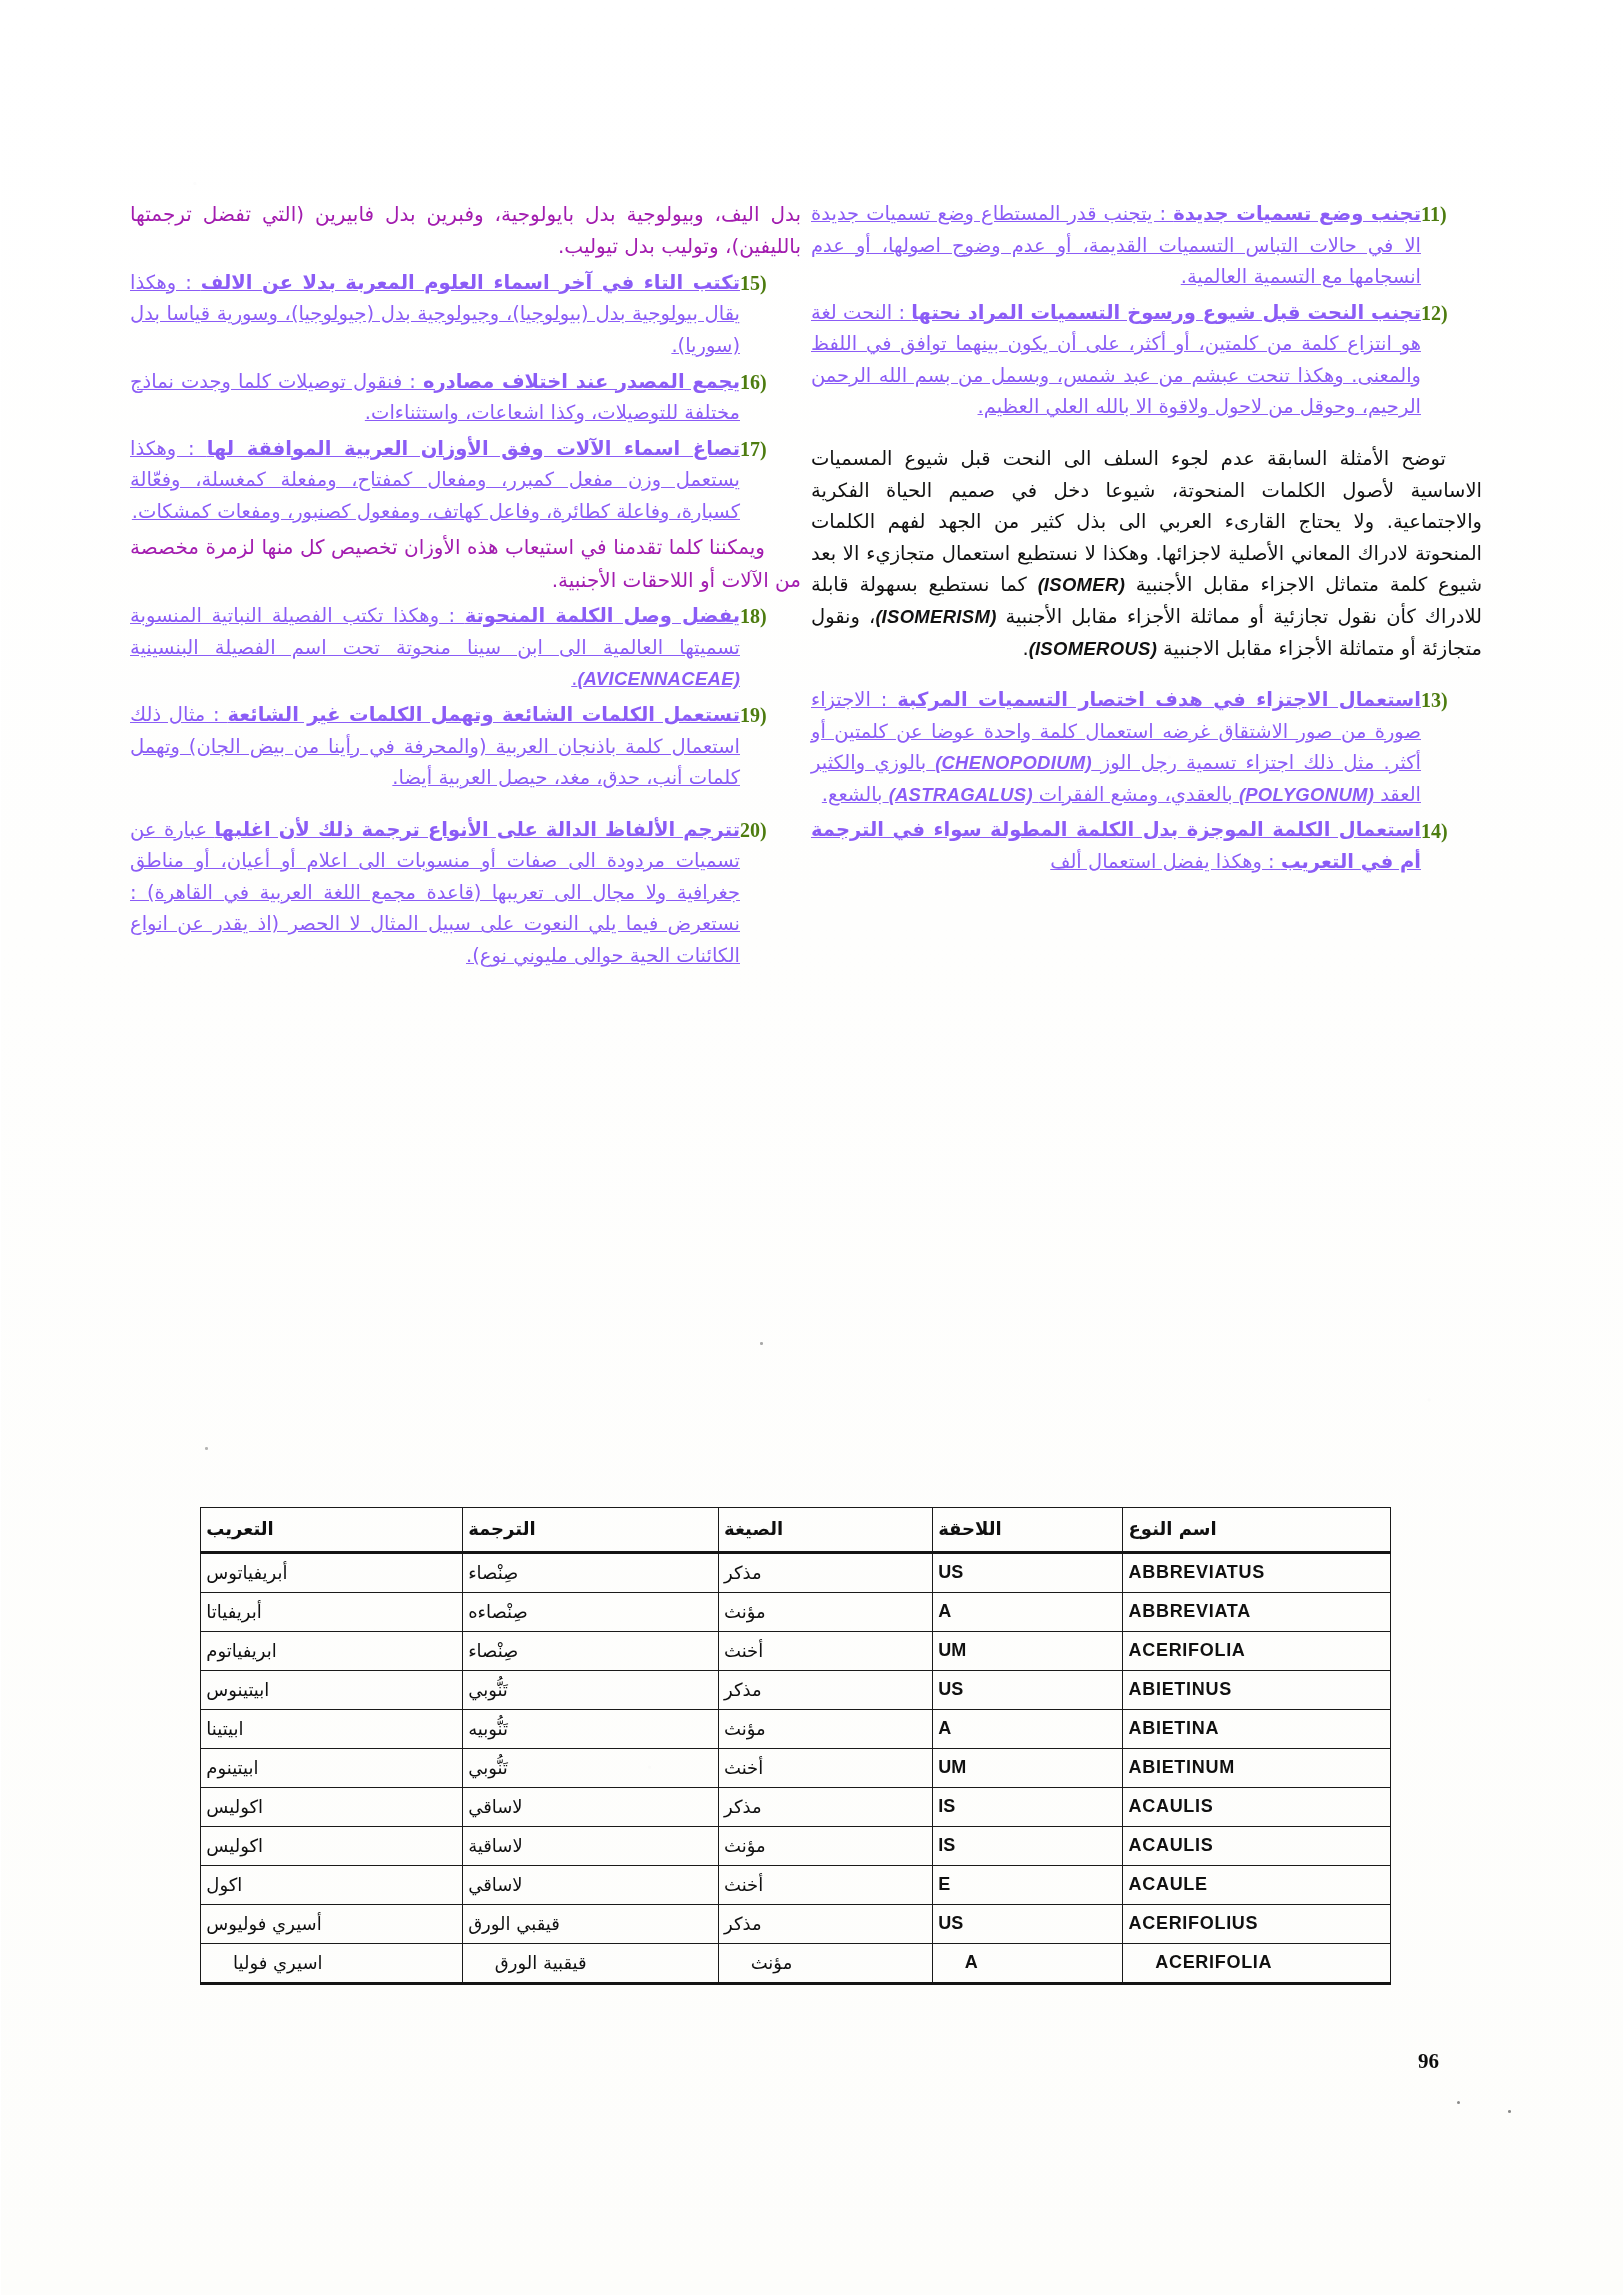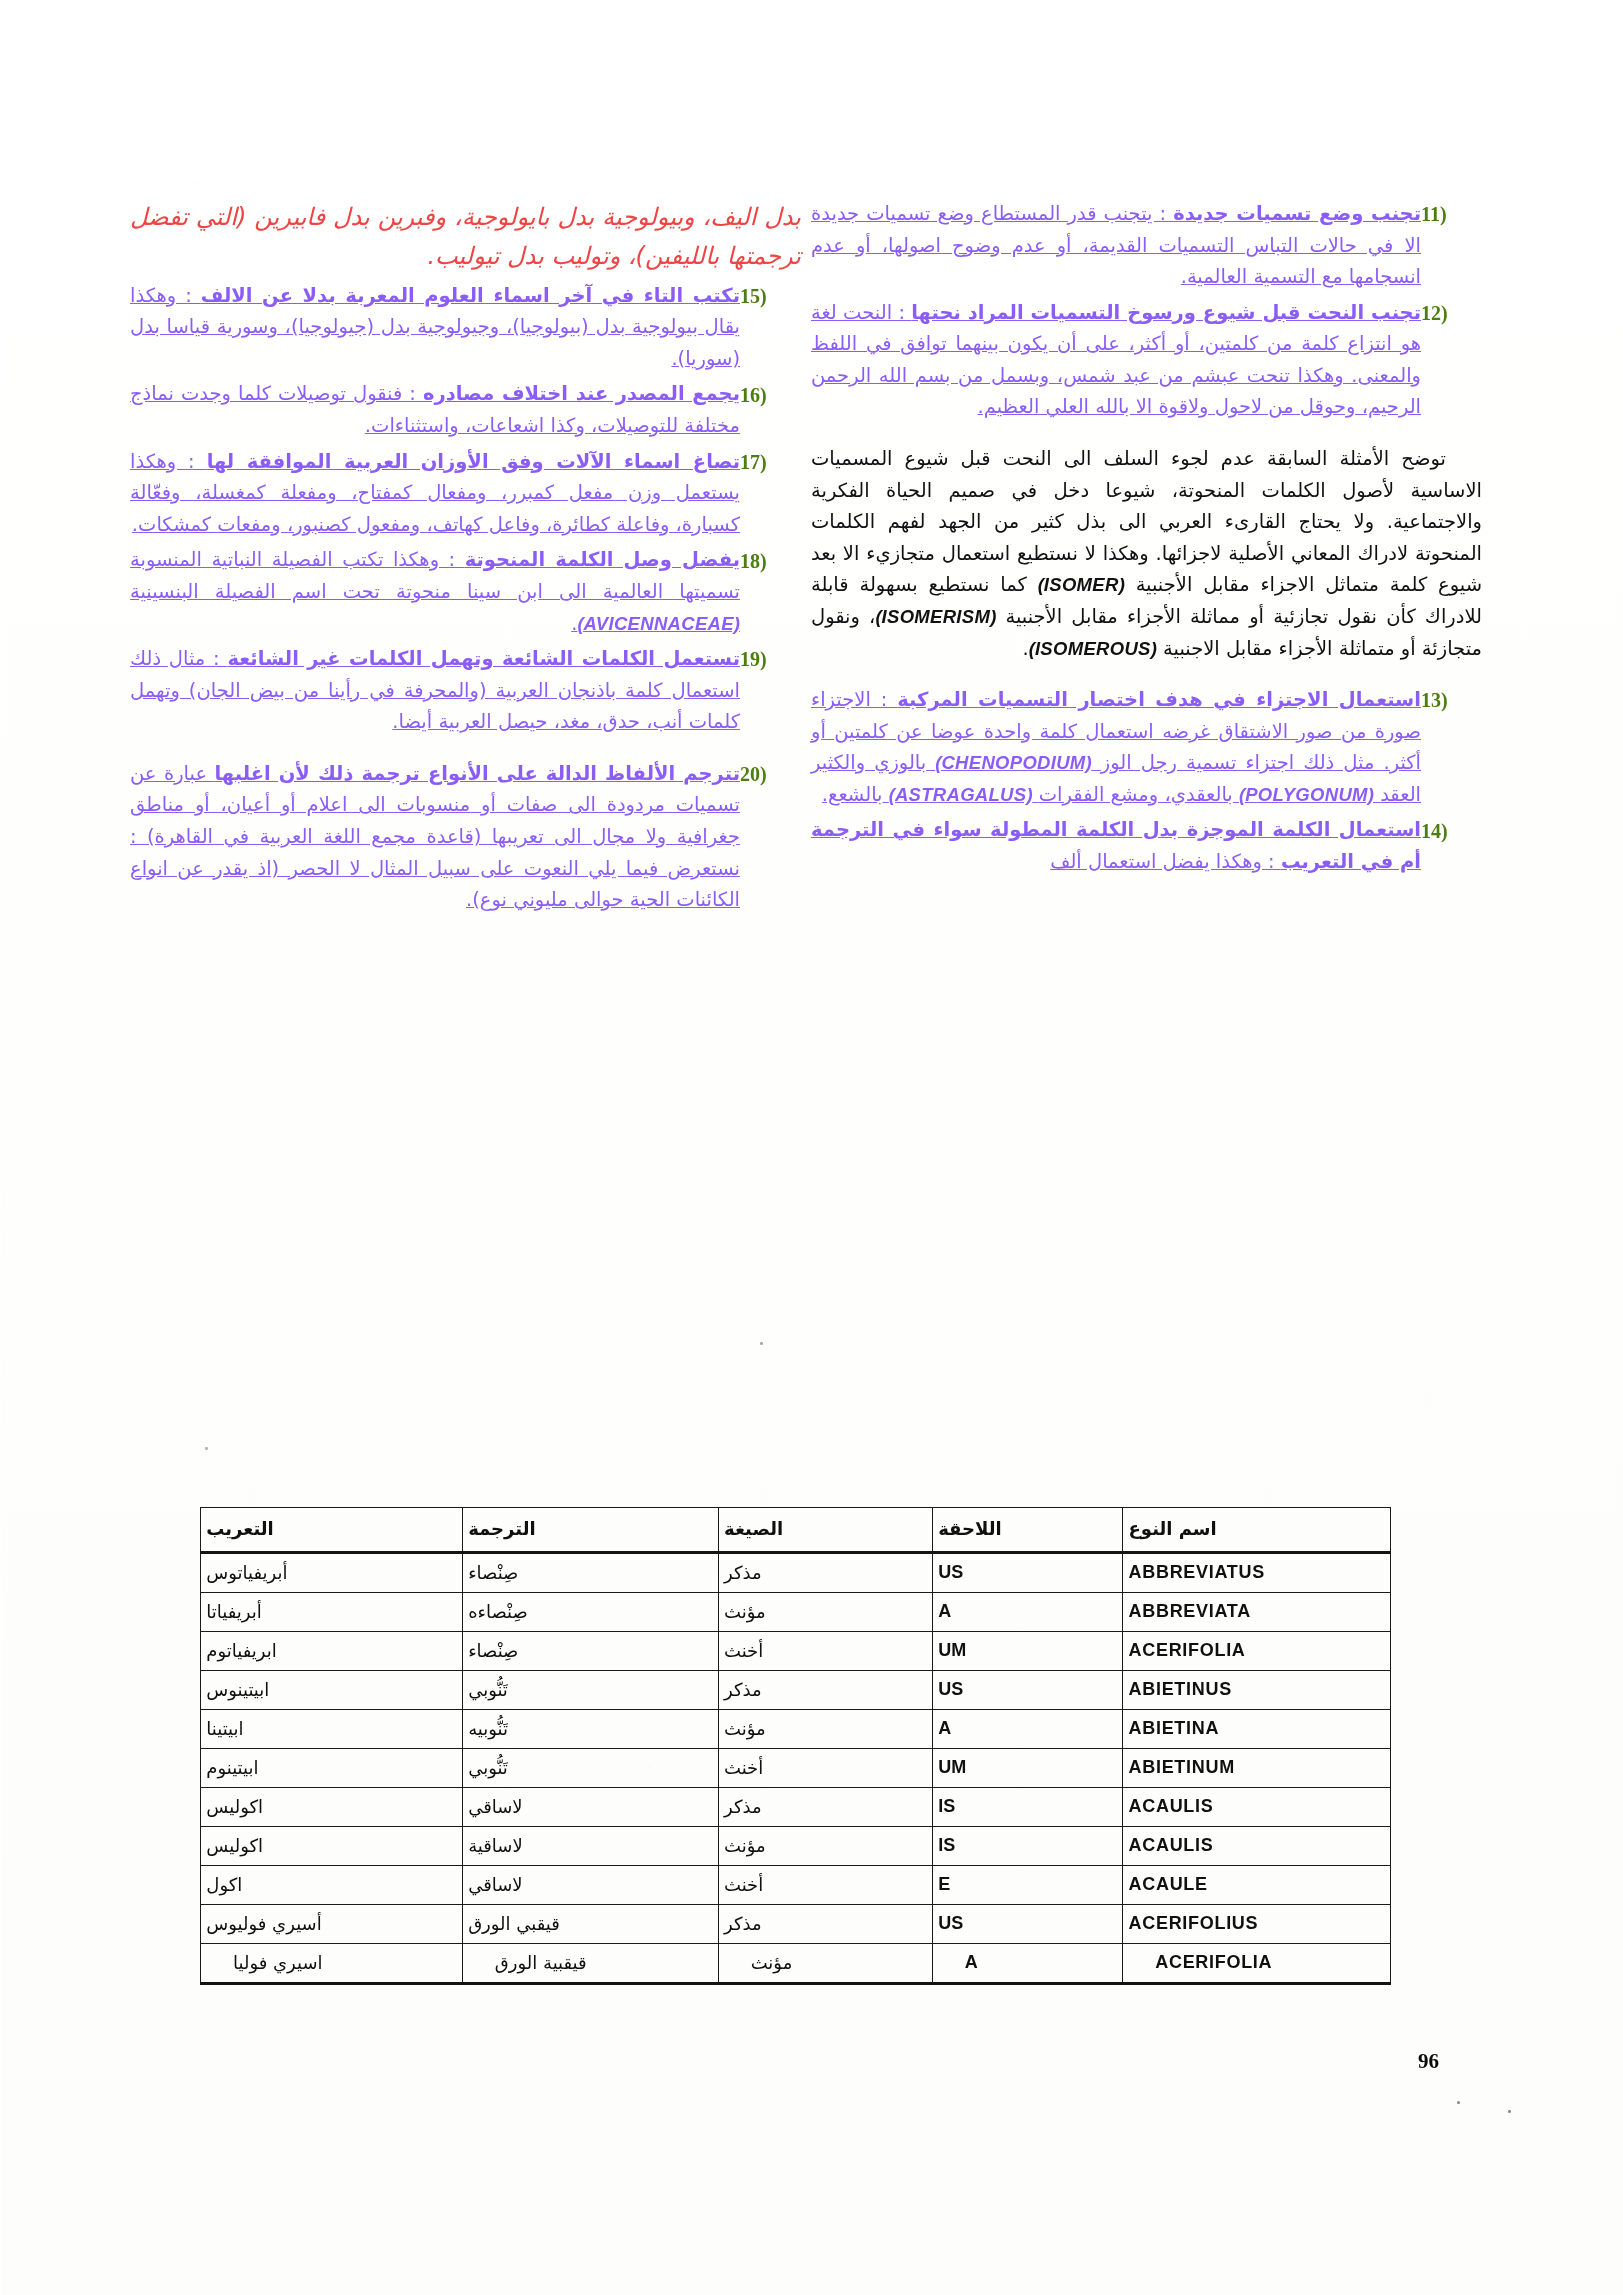--- a/index.html
+++ b/index.html
@@ -69,26 +69,25 @@
     line-height:1.62;
     text-align:justify;
     text-justify:inter-word;
     color:#8b5cf6;
     text-decoration:underline;
   }
   .lead{
     font-weight:700;
   }
   .para{
-    font-size:24px;
+    font-size:20px;
     line-height:1.62;
     text-align:justify;
     margin:0 0 4px 0;
-    color:#ef4444;
-    font-style:italic;
+    color:#a21caf;
   }
   .para-indent{ text-indent:36px; }
   .plain-block{
     font-size:19.5px;
     line-height:1.62;
     text-align:justify;
     margin:0 0 6.6px 0;
   }
   .lat{
     font-family:"Liberation Sans","DejaVu Sans",sans-serif;
@@ -216,20 +215,21 @@
       <div class="item">
         <div class="num">16</div>
         <div class="body"><span class="lead">يجمع المصدر عند اختلاف مصادره</span><span> : فنقول توصيلات كلما وجدت نماذج مختلفة للتوصيلات، وكذا اشعاعات، واستثناءات.</span></div>
       </div>
 
       <div class="item">
         <div class="num">17</div>
         <div class="body"><span class="lead">تصاغ اسماء الآلات وفق الأوزان العربية الموافقة لها</span><span> : وهكذا يستعمل وزن مفعل كمبرر، ومفعال كمفتاح، ومفعلة كمغسلة، وفعّالة كسبارة، وفاعلة كطائرة، وفاعل كهاتف، ومفعول كصنبور، ومفعات كمشكات.</span></div>
       </div>
 
+      <div class="para para-indent">ويمكننا كلما تقدمنا في استيعاب هذه الأوزان تخصيص كل منها لزمرة مخصصة من الآلات أو اللاحقات الأجنبية.</div>
 
       <div class="item">
         <div class="num">18</div>
         <div class="body"><span class="lead">يفضل وصل الكلمة المنحوتة</span><span> : وهكذا تكتب الفصيلة النباتية المنسوبة تسميتها العالمية الى ابن سينا منحوتة تحت اسم الفصيلة البنسينية</span> <span class="lat">(AVICENNACEAE)</span><span>.</span></div>
       </div>
 
       <div class="item">
         <div class="num">19</div>
         <div class="body"><span class="lead">تستعمل الكلمات الشائعة وتهمل الكلمات غير الشائعة</span><span> : مثال ذلك استعمال كلمة باذنجان العربية (والمحرفة في رأينا من بيض الجان) وتهمل كلمات أنب، حدق، مغد، حيصل العربية أيضا.</span></div>
       </div>

